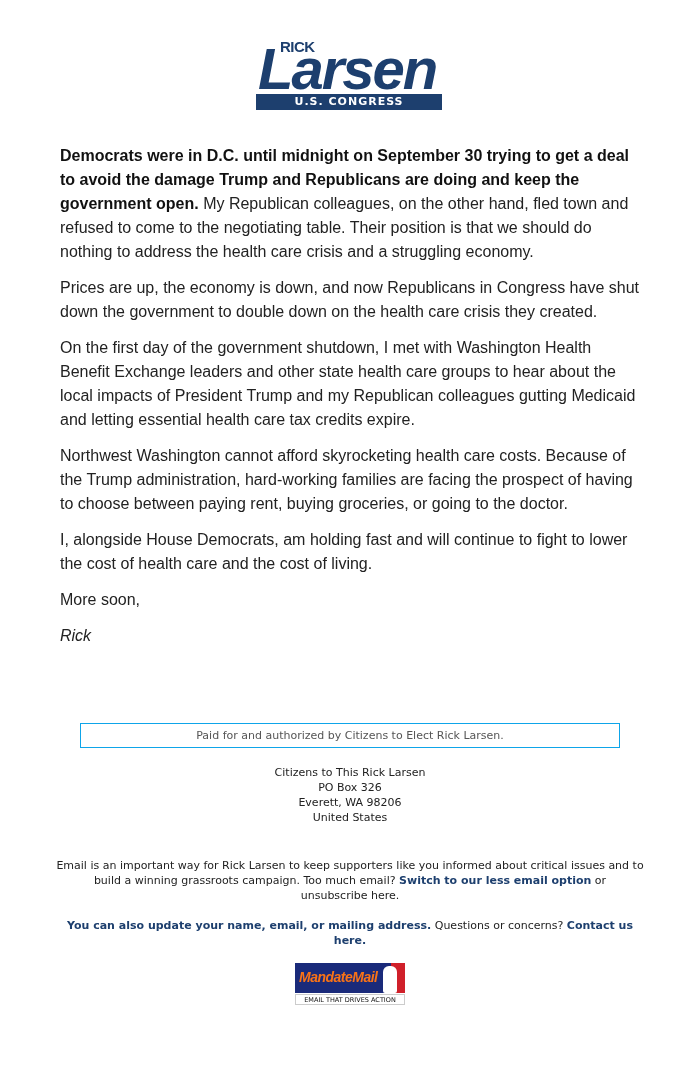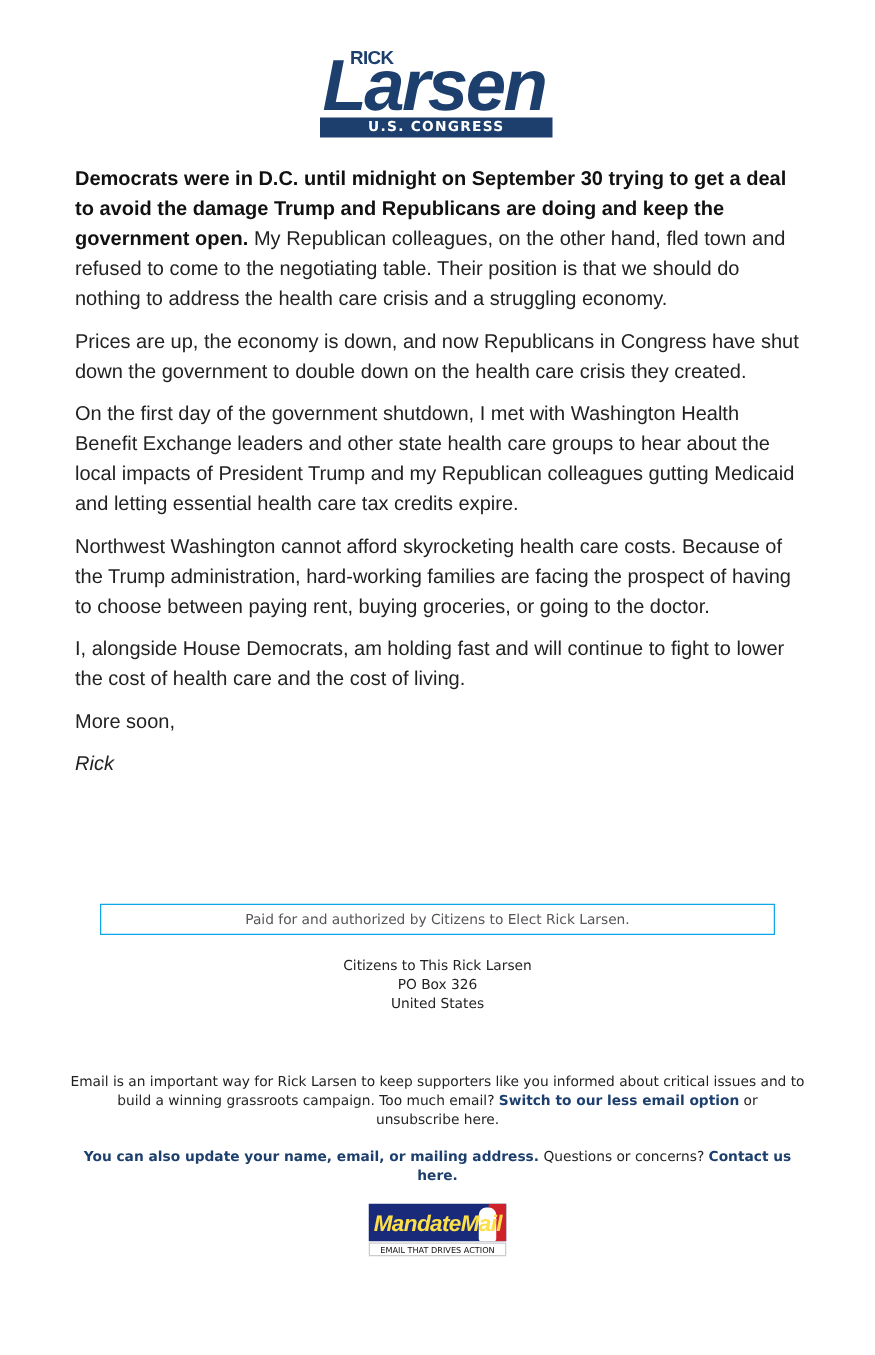--- a/index.html
+++ b/index.html
@@ -4,37 +4,37 @@
   <style>
     html, body { margin: 0; padding: 0; background: #ffffff; }
     body { width: 700px; height: 1084px; position: relative; overflow: hidden; }
     .logo-wrap { position: absolute; left: 0; top: 36px; width: 700px; display: flex; justify-content: center; }
     .logo { position: relative; width: 188px; height: 76px; }
     .logo-rick { position: absolute; left: 24px; top: 2px; font-family: "Liberation Sans", sans-serif; font-weight: bold; font-size: 15px; color: #1d3f6e; letter-spacing: -0.5px; }
     .logo-larsen { position: absolute; left: 2px; top: 4px; font-family: "Liberation Sans", sans-serif; font-weight: bold; font-style: italic; font-size: 58px; line-height: 58px; color: #1d3f6e; letter-spacing: -2px; }
     .logo-bar { position: absolute; left: 0; top: 58px; width: 186px; height: 16px; background: #1d3f6e; color: #ffffff; font-family: "DejaVu Sans", sans-serif; font-size: 11px; letter-spacing: 1px; text-align: center; line-height: 16px; font-weight: bold; }
 
     .content { position: absolute; left: 60px; top: 132px; width: 585px; font-family: "Liberation Sans", sans-serif; font-size: 16px; line-height: 24px; color: #222222; }
-    .content p { margin: 0 0 10px 0; }
+    .content p { margin: 12px 0 10px 0; }
     .content b { color: #111111; }
     .sig { font-style: italic; }
 
     .paid-box { position: absolute; left: 80px; top: 723px; width: 538px; height: 23px; border: 1px solid #0ea5e9; font-family: "DejaVu Sans", sans-serif; font-size: 11px; color: #555555; text-align: center; line-height: 23px; }
 
     .footer { position: absolute; left: 55px; width: 590px; font-family: "DejaVu Sans", sans-serif; font-size: 11px; line-height: 15px; color: #222222; text-align: center; }
     .footer a { color: #1d3f6e; font-weight: bold; text-decoration: none; }
     .addr { top: 765px; }
     .note { top: 858px; }
     .update { top: 918px; }
 
     .mm-logo { position: absolute; left: 295px; top: 963px; width: 110px; height: 42px; }
     .mm-top { position: absolute; left: 0; top: 0; width: 110px; height: 30px; background: #1a2a7a; overflow: hidden; }
     .mm-red { position: absolute; right: 0; top: 0; width: 14px; height: 30px; background: #d0202a; }
     .mm-figure { position: absolute; right: 8px; top: 3px; width: 14px; height: 27px; background: #ffffff; border-radius: 6px 6px 2px 2px; }
-    .mm-text { position: absolute; left: 4px; top: 6px; font-family: "Liberation Sans", sans-serif; font-weight: bold; font-style: italic; font-size: 18px; color: #fde047; letter-spacing: -0.5px; }
+    .mm-text { position: absolute; left: 4px; top: 6px; font-family: "Liberation Sans", sans-serif; font-weight: bold; font-style: italic; font-size: 14px; color: #f97316; letter-spacing: -0.5px; }
     .mm-tag { position: absolute; left: 0; top: 31px; width: 110px; height: 11px; font-family: "DejaVu Sans", sans-serif; font-size: 6.5px; color: #111; text-align: center; line-height: 11px; border: 1px solid #ccc; box-sizing: border-box; }
   </style>
 </head>
 <body>
 
 <div class="logo-wrap">
   <div class="logo">
     <span class="logo-larsen">Larsen</span>
     <span class="logo-rick">RICK</span>
     <div class="logo-bar">U.S. CONGRESS</div>
@@ -49,20 +49,21 @@
   <p>I, alongside House Democrats, am holding fast and will continue to fight to lower the cost of health care and the cost of living.</p>
   <p>More soon,</p>
   <p class="sig">Rick</p>
 </div>
 
 <div class="paid-box">Paid for and authorized by Citizens to Elect Rick Larsen.</div>
 
 <div class="footer addr">
   <div>Citizens to This Rick Larsen</div>
   <div>PO Box 326</div>
+  <div>Everett, WA 98206</div>
   <div>United States</div>
 </div>
 
 <div class="footer note">
   <span>Email is an important way for Rick Larsen to keep supporters like you informed about critical issues and to build a winning grassroots campaign. Too much email? </span><a href="#">Switch to our less email option</a><span> or</span><br>
   <span>unsubscribe here.</span>
 </div>
 
 <div class="footer update">
   <a href="#">You can also update your name, email, or mailing address.</a><span> Questions or concerns? </span><a href="#">Contact us here.</a>

